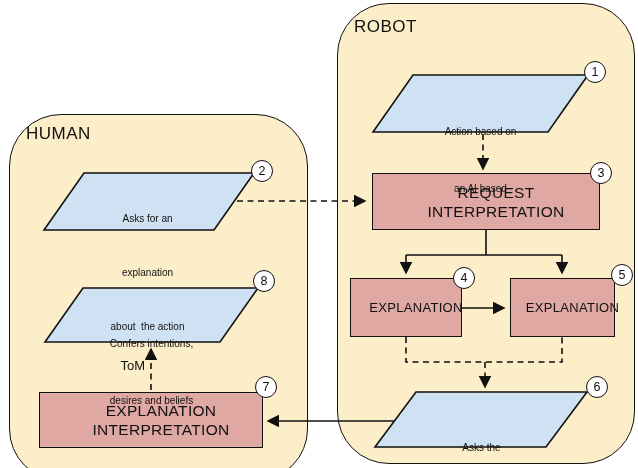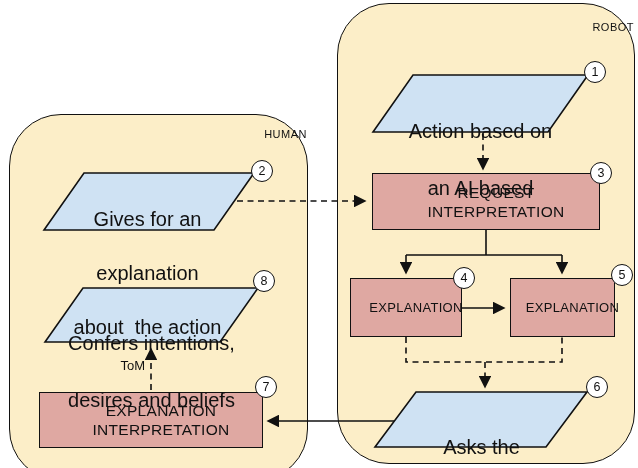--- a/index.html
+++ b/index.html
@@ -17,40 +17,40 @@
     font-family:"Liberation Sans",sans-serif;
     color:#111;overflow:hidden;
   }
   .container{
     position:absolute;background:var(--container-fill);
     border:1.7px solid var(--stroke);border-radius:52px;box-sizing:border-box;
   }
   .container.robot{left:337px;top:3px;width:298px;height:461px;}
   .container.human{left:9px;top:97px;width:299px;height:367px;margin-top:17px;}
   .container-title{
-    position:absolute;left:16px;right:0;text-align:right;
-    font-size:11px;line-height:20px;letter-spacing:.5px;
+    position:absolute;left:16px;right:0;text-align:left;
+    font-size:17px;line-height:20px;letter-spacing:.5px;
   }
   .container.robot .container-title{top:13px;}
   .container.human .container-title{top:9px;}
   svg.connectors{position:absolute;left:0;top:0;}
   .process{
     position:absolute;background:var(--process-fill);
     border:1.6px solid var(--stroke);box-sizing:border-box;
     display:flex;flex-direction:column;align-items:center;justify-content:center;
     text-align:center;letter-spacing:.3px;padding-left:20px;
   }
   .process.big{font-size:15.5px;line-height:19px;}
   .process.small{font-size:13px;line-height:17px;}
   #node-request-interpretation{left:372px;top:173px;width:228px;height:57px;}
   #node-explanation-generation{left:350px;top:278px;width:112px;height:59px;}
   #node-explanation-providing{left:510px;top:278px;width:105px;height:59px;}
   #node-explanation-interpretation{left:39px;top:392px;width:224px;height:56px;}
   .plabel{
-    position:absolute;text-align:center;font-size:20px;line-height:19px;
+    position:absolute;text-align:center;font-size:10px;line-height:19px;
     white-space:pre-wrap;
   }
   #label-action{left:393px;top:84px;width:175px;}
   #label-asks{left:60px;top:174px;width:175px;line-height:18px;}
   #label-gives{left:394px;top:400px;width:175px;}
   #label-confers{left:64px;top:296px;width:175px;}
   .badge{
     position:absolute;width:22px;height:22px;border:1.4px solid var(--stroke);
     border-radius:50%;background:var(--badge-fill);box-sizing:border-box;
     display:flex;align-items:center;justify-content:center;
@@ -118,21 +118,21 @@
   <div class="process big" id="node-explanation-interpretation">
     <span>EXPLANATION</span>
     <span>INTERPRETATION</span>
   </div>
 
   <div class="plabel" id="label-action">
     <div>Action based on</div>
     <div>an AI based</div>
   </div>
   <div class="plabel" id="label-asks">
-    <div>Gives for an</div>
+    <div>Asks for an</div>
     <div>explanation</div>
     <div>about  the action</div>
   </div>
   <div class="plabel" id="label-gives">
     <div>Asks the</div>
     
   </div>
   <div class="plabel" id="label-confers">
     <div>Confers intentions,</div>
     <div>desires and beliefs</div>

